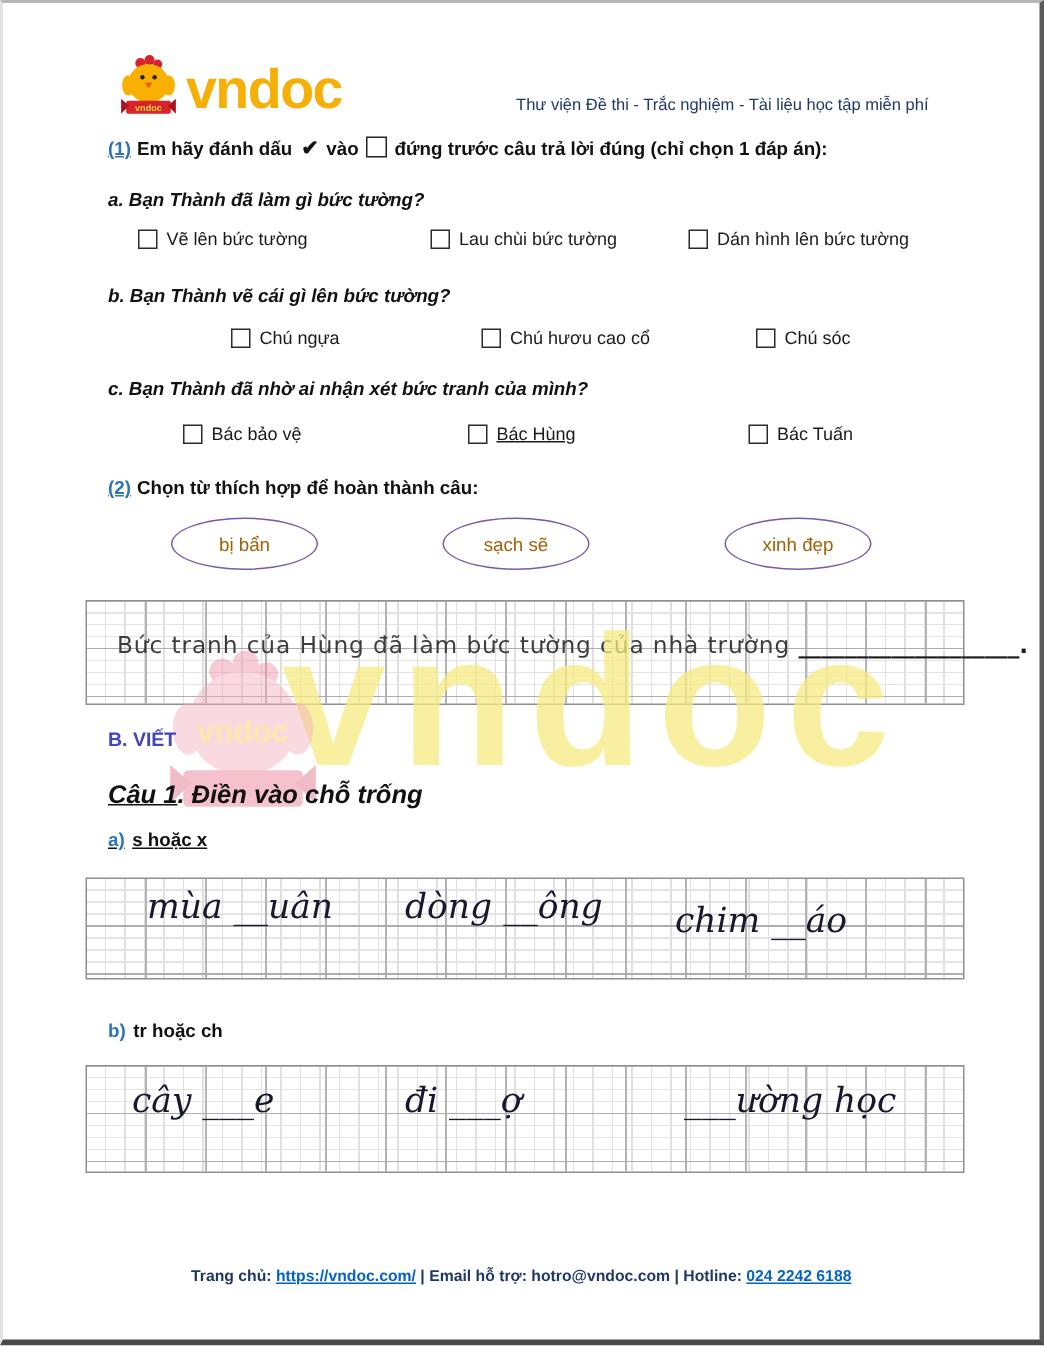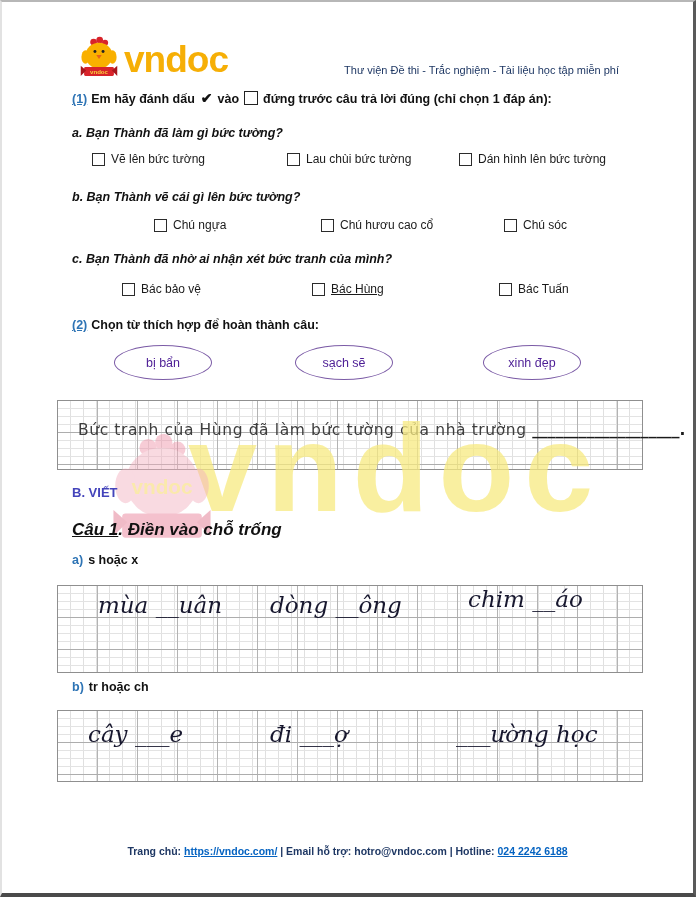--- a/index.html
+++ b/index.html
@@ -19,21 +19,21 @@
   
   .qline{left:70px;font-size:12.5px;font-weight:700;color:#111;white-space:nowrap;}
   .qnum{color:#2e74b5;text-decoration:underline;font-weight:700;margin-right:4px;}
   .subq{left:70px;font-size:12.5px;font-weight:700;font-style:italic;color:#111;}
   .opt{position:absolute;font-size:12px;color:#1a1a1a;white-space:nowrap;display:flex;align-items:center;gap:6px;}
   .cb{display:inline-block;width:11px;height:11px;border:1.6px solid #2b2b2b;background:#fff;flex:0 0 auto;}
   .inline-box{display:inline-block;width:12px;height:12px;border:1.7px solid #222;vertical-align:-2px;margin:0 5px;}
   .checkmark{font-weight:900;margin:0 5px 0 6px;font-size:14px;}
   
   .oval{position:absolute;top:343px;width:96px;height:33px;border:1.8px solid #7b5ba6;border-radius:50%;
-        display:flex;align-items:center;justify-content:center;font-size:12.5px;color:#4c1d95;background:transparent;z-index:2;}
+        display:flex;align-items:center;justify-content:center;font-size:12.5px;color:#a16207;background:transparent;z-index:2;}
   
   .grid-box{
     position:absolute;left:55px;width:586px;box-sizing:border-box;
     border:1.4px solid #8f8f8f;background-color:#fff;
     background-image:
       repeating-linear-gradient(to bottom,transparent 0 31px,#adadad 31px 32px),
       repeating-linear-gradient(to right,transparent 0 39px,#b3b3b3 39px 40px),
       repeating-linear-gradient(to bottom,transparent 0 7px,#e3e3e3 7px 8px),
       repeating-linear-gradient(to right,transparent 0 12px,#e0e0e0 12px 13px);
   }
@@ -165,28 +165,28 @@
       <span>Bức tranh của Hùng đã làm bức tường của nhà trường</span>
       <span class="blank">___________________.</span>
     </span>
   </div>
 
   <div class="abs partb-title z2">B. VIẾT</div>
   <div class="abs cau z2">
     <span class="cau-label">Câu 1</span><span>. Điền vào chỗ trống</span>
   </div>
 
-  <div class="abs subtitle z2" style="top:551px;">
+  <div class="abs subtitle z2" style="top:551px;text-decoration:underline;">
     <span class="submarker">a)</span><span>s hoặc x</span>
   </div>
 
-  <div class="grid-box" style="top:583px;height:88px;">
+  <div class="grid-box" style="top:583px;height:68px;">
     <span class="cursive" style="left:40px;top:6px;">mùa __uân</span>
     <span class="cursive" style="left:212px;top:6px;">dòng __ông</span>
-    <span class="cursive" style="left:392px;top:0;margin-left:18px;">chim __áo</span>
+    <span class="cursive" style="left:392px;top:15px;">chim __áo</span>
   </div>
 
   <div class="abs subtitle z2" style="top:678px;">
     <span class="submarker">b)</span><span>tr hoặc ch</span>
   </div>
 
   <div class="grid-box" style="top:708px;height:72px;">
     <span class="cursive" style="left:30px;top:10px;">cây ___e</span>
     <span class="cursive" style="left:212px;top:10px;text-align:right;">đi ___ợ</span>
     <span class="cursive" style="left:398px;top:10px;">___ường học</span>

